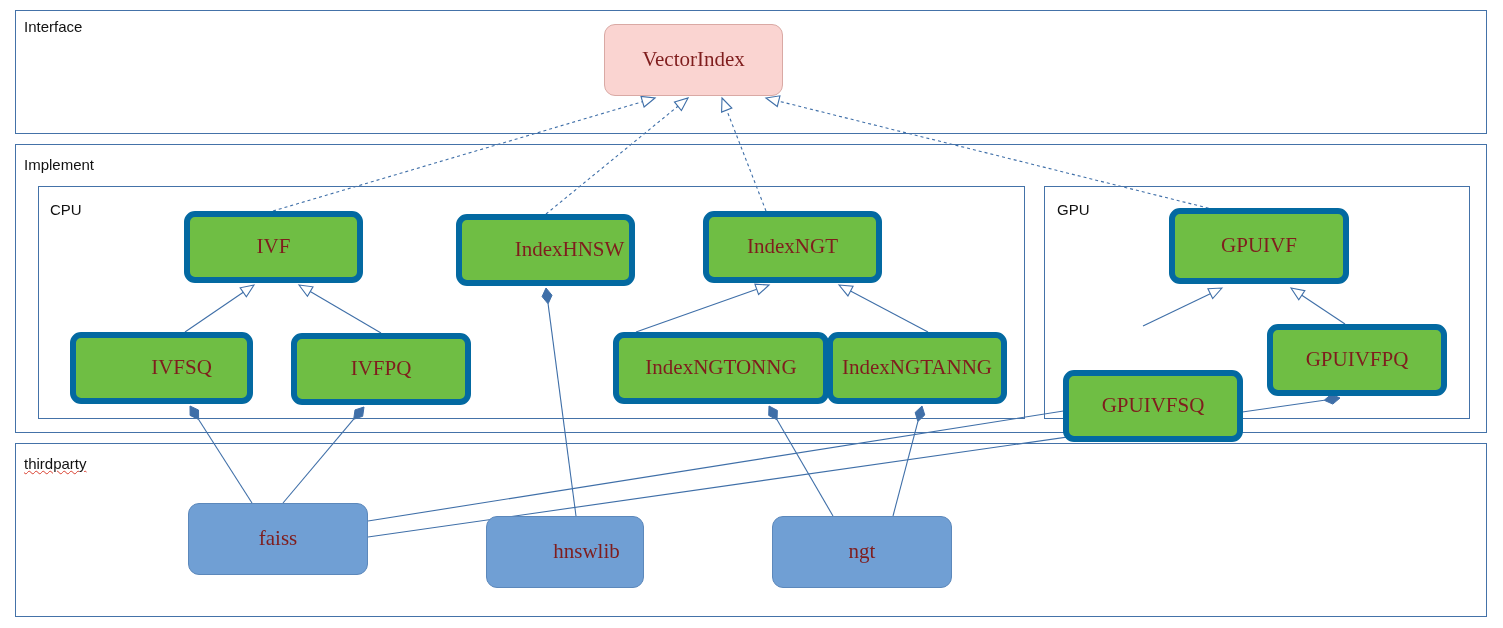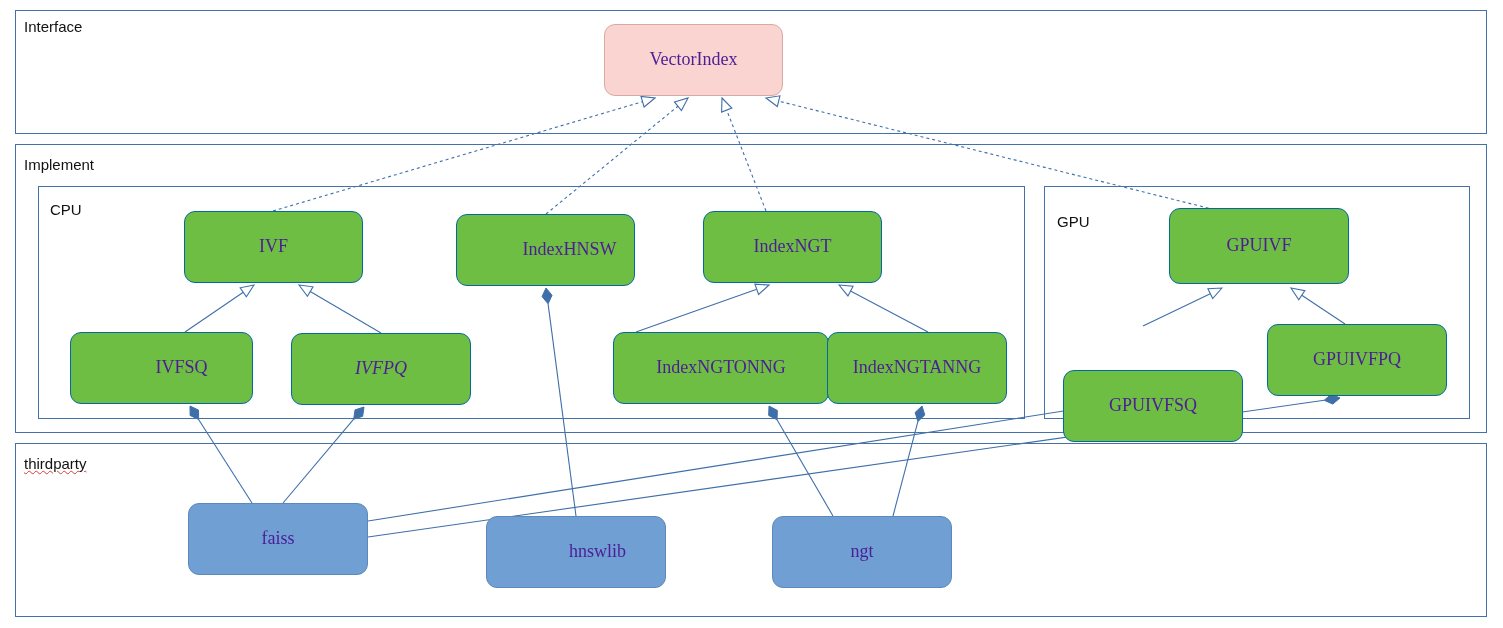--- a/index.html
+++ b/index.html
@@ -3,24 +3,24 @@
 <meta charset="utf-8">
 <style>
   html,body{margin:0;padding:0;background:#ffffff;}
   body{font-family:"Liberation Sans",sans-serif;}
   #stage{position:relative;width:1503px;height:628px;background:#ffffff;overflow:hidden;}
   #wires{position:absolute;left:0;top:0;width:1503px;height:628px;}
   .group{position:absolute;border:1px solid #4472a8;background:transparent;box-sizing:border-box;}
   .group-label{position:absolute;font-family:"Liberation Sans",sans-serif;font-size:15px;color:#111111;white-space:nowrap;}
   .group-label.misspelled{text-decoration:underline;text-decoration-color:#d94030;text-decoration-style:wavy;text-decoration-thickness:1px;}
   .node{position:absolute;box-sizing:border-box;display:flex;align-items:center;justify-content:center;
-        border-radius:11px;font-family:"Liberation Serif",serif;font-size:18px;color:#4c1d95;
+        border-radius:11px;font-family:"Liberation Serif",serif;font-size:21px;color:#7f1d1d;
         text-align:center;line-height:1.1;z-index:3;}
   .node.iface{background:#fad4d1;border:1px solid #d9a9a4;}
-  .node.impl{background:#6fbe44;border:1px solid #0369a1;}
+  .node.impl{background:#6fbe44;border:6px solid #0369a1;}
   .node.lib{background:#709fd4;border:1px solid #5c88bb;}
 </style>
 </head>
 <body>
 
 <div id="stage">
 
   <svg id="wires" viewBox="0 0 1503 628">
       <g>
         <line x1="273" y1="211" x2="642.5339796916116" y2="101.68759239488975" stroke="#3f6fa8" stroke-width="1.1" stroke-dasharray="3,3"></line>
@@ -93,62 +93,62 @@
     </svg>
 
   <div id="groups-layer">
       <div class="group" style="left: 15px; top: 10px; width: 1472px; height: 124px; border-color: rgb(68, 114, 168);"></div>
       <div class="group-label" style="left: 24px; top: 18px;">Interface</div>
       <div class="group" style="left: 15px; top: 144px; width: 1472px; height: 289px; border-color: rgb(68, 114, 168);"></div>
       <div class="group-label" style="left: 24px; top: 156px;">Implement</div>
       <div class="group" style="left: 38px; top: 186px; width: 987px; height: 233px; border-color: rgb(68, 114, 168);"></div>
       <div class="group-label" style="left: 50px; top: 201px;">CPU</div>
       <div class="group" style="left: 1044px; top: 186px; width: 426px; height: 233px; border-color: rgb(68, 114, 168);"></div>
-      <div class="group-label" style="left: 1057px; top: 213px;">GPU</div>
+      <div class="group-label" style="left: 1057px; top: 201px;">GPU</div>
       <div class="group" style="left: 15px; top: 443px; width: 1472px; height: 174px; border-color: rgb(68, 114, 168);"></div>
       <div class="group-label misspelled" style="left: 24px; top: 455px;">thirdparty</div>
     </div>
   <div id="nodes-layer">
       <div class="node iface" style="left: 604px; top: 24px; width: 179px; height: 72px;">
         <span>VectorIndex</span>
       </div>
       <div class="node impl" style="left: 184px; top: 211px; width: 179px; height: 72px;">
         <span>IVF</span>
       </div>
       <div class="node impl" style="left: 456px; top: 214px; width: 179px; height: 72px; padding-left: 48px;">
         <span>IndexHNSW</span>
       </div>
       <div class="node impl" style="left: 703px; top: 211px; width: 179px; height: 72px;">
         <span>IndexNGT</span>
       </div>
       <div class="node impl" style="left: 70px; top: 332px; width: 183px; height: 72px; padding-left: 40px;">
         <span>IVFSQ</span>
       </div>
-      <div class="node impl" style="left: 291px; top: 333px; width: 180px; height: 72px; font-style: italic;">
+      <div class="node impl" style="left: 291px; top: 333px; width: 180px; height: 72px;">
         <span>IVFPQ</span>
       </div>
       <div class="node impl" style="left: 613px; top: 332px; width: 216px; height: 72px;">
         <span>IndexNGTONNG</span>
       </div>
       <div class="node impl" style="left: 827px; top: 332px; width: 180px; height: 72px;">
         <span>IndexNGTANNG</span>
       </div>
       <div class="node impl" style="left: 1169px; top: 208px; width: 180px; height: 76px;">
         <span>GPUIVF</span>
       </div>
       <div class="node impl" style="left: 1063px; top: 326px; width: 180px; height: 72px; margin-top: 44px;">
         <span>GPUIVFSQ</span>
       </div>
       <div class="node impl" style="left: 1267px; top: 324px; width: 180px; height: 72px;">
         <span>GPUIVFPQ</span>
       </div>
       <div class="node lib" style="left: 188px; top: 503px; width: 180px; height: 72px;">
         <span>faiss</span>
       </div>
-      <div class="node lib" style="left: 486px; top: 516px; width: 180px; height: 72px; padding-left: 43px;">
+      <div class="node lib" style="left: 486px; top: 516px; width: 158px; height: 72px; padding-left: 43px;">
         <span>hnswlib</span>
       </div>
       <div class="node lib" style="left: 772px; top: 516px; width: 180px; height: 72px; font-family: Liberation Serif, serif;">
         <span>ngt</span>
       </div>
     </div>
 
 </div>
 
 </body></html>

